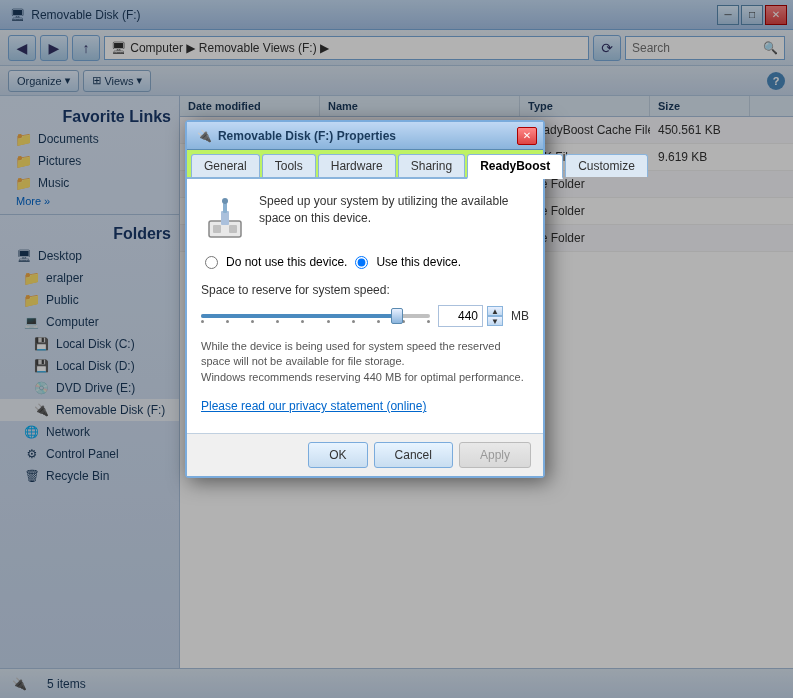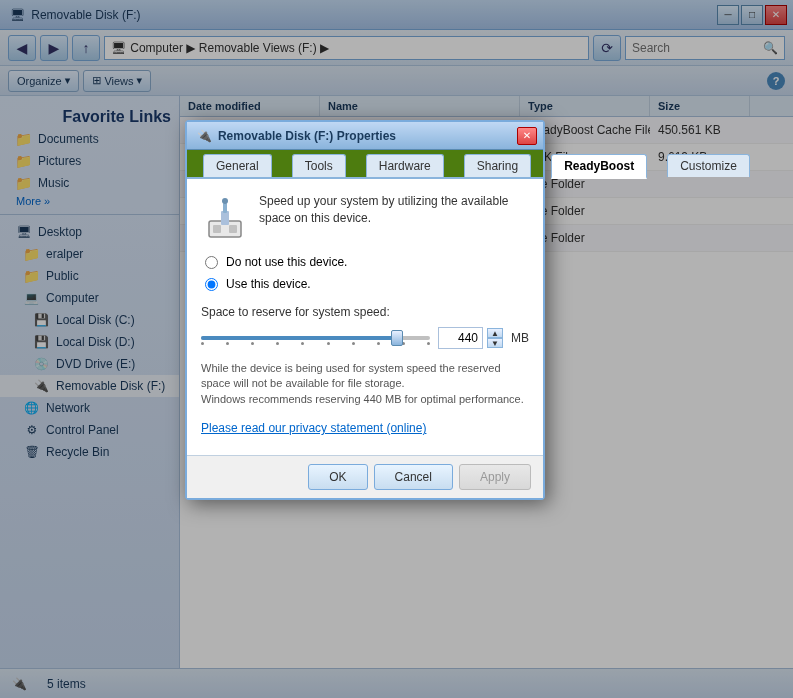--- a/index.html
+++ b/index.html
@@ -312,24 +312,24 @@
       font-size: 10px;
       cursor: pointer;
       display: flex;
       align-items: center;
       justify-content: center;
     }
 
     
     .tabs {
       display: flex;
-      background: #4d7c0f;
+      background: #bef264;
       border-bottom: 2px solid #8ab4dc;
-      padding: 4px 16px 0;
-      gap: 20px;
+      padding: 4px 4px 0;
+      gap: 2px;
     }
     .tab {
       padding: 4px 12px;
       font-size: 12px;
       cursor: pointer;
       border: 1px solid #8ab4dc;
       border-bottom: none;
       border-radius: 3px 3px 0 0;
       color: #333;
       background: #dce8f4;
@@ -358,21 +358,21 @@
       height: 48px;
       flex-shrink: 0;
     }
     .readyboost-text {
       font-size: 12px;
       color: #333;
       line-height: 1.4;
     }
     .radio-group {
       display: flex;
-      flex-direction: column;
+      flex-direction: row;
       gap: 8px;
       margin-bottom: 14px;
       padding-left: 4px;
     }
     .radio-item {
       display: flex;
       align-items: center;
       gap: 8px;
       font-size: 12px;
       cursor: pointer;
@@ -568,20 +568,21 @@
         <span>Pictures</span>
       </div>
       <div class="sidebar-item">
         <span class="sidebar-icon folder-icon">📁</span>
         <span>Music</span>
       </div>
       <a class="more-link">More »</a>
 
       <div class="sidebar-divider"></div>
 
+      <div class="sidebar-section-title">Folders</div>
       <div class="sidebar-item" style="padding-left:16px">
         <span class="sidebar-icon">🖥</span>
         <span>Desktop</span>
       </div>
       <div class="sidebar-item" style="padding-left:24px">
         <span class="sidebar-icon folder-icon">📁</span>
         <span>eralper</span>
       </div>
       <div class="sidebar-item" style="padding-left:24px">
         <span class="sidebar-icon folder-icon">📁</span>

